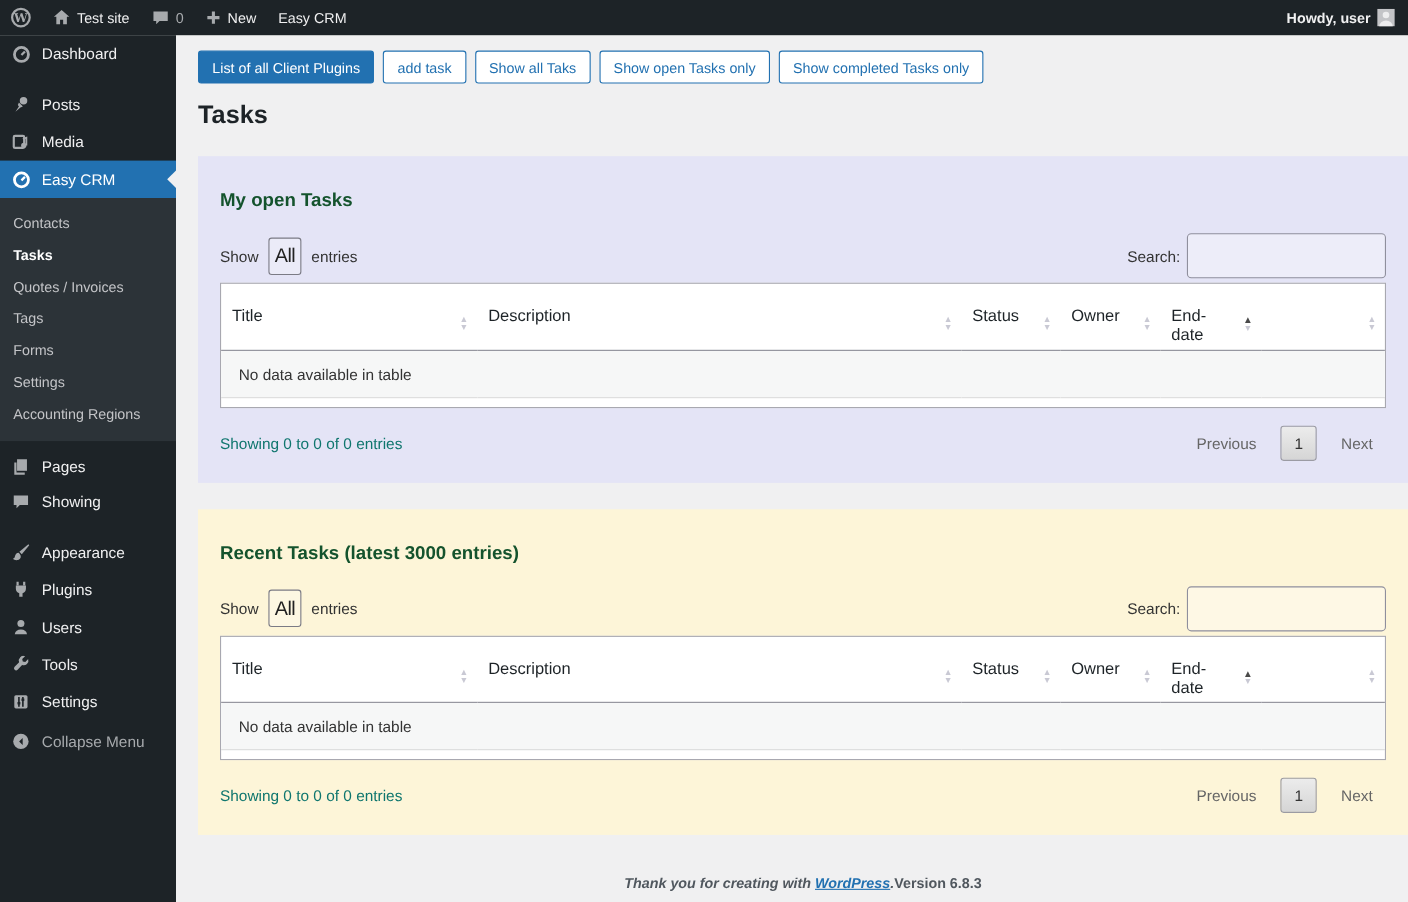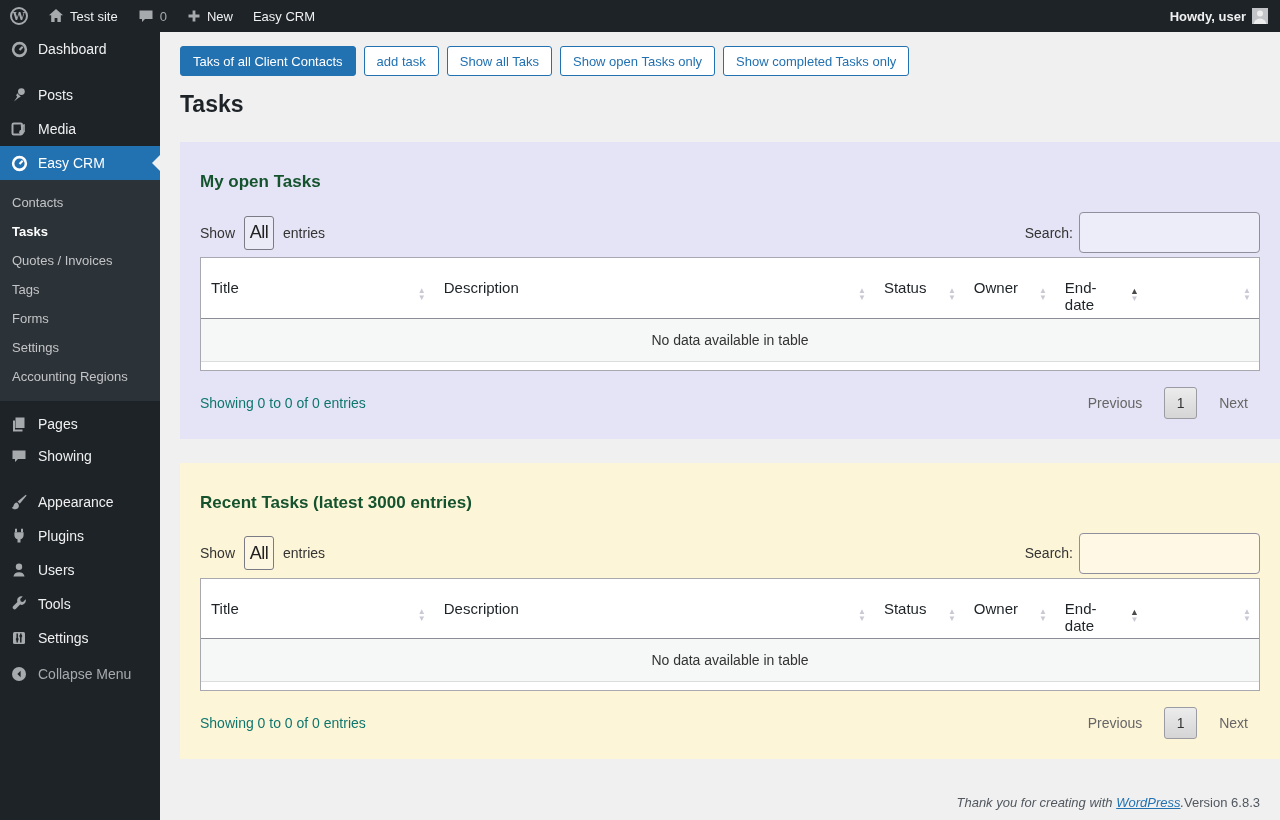--- a/index.html
+++ b/index.html
@@ -81,34 +81,34 @@
     text-align:left; font-size:15px; font-weight:normal; color:#1d2327;
     height:60px; vertical-align:top; padding:21px 26px 0 10px; position:relative;
     border-bottom:1px solid #8c8c96; cursor:pointer;
   }
   .sort-icons {
     position:absolute; right:8px; top:29px; display:flex; flex-direction:column;
     align-items:center; font-size:8px; line-height:7px; color:#c9c9d4;
   }
   .sort-icons .asc-active { color:#4a4a4a; font-size:9px; line-height:8px; }
   .dt-empty-cell {
-    text-align:center; font-size:14px; color:#333; background:#f6f7f7;
-    padding:13px 2px; border-bottom:1px solid #dcdcdc;
+    font-size:14px; color:#333; background:#f6f7f7;
+    padding:13px 16px; border-bottom:1px solid #dcdcdc;
   }
   .dt-footer { display:flex; justify-content:space-between; align-items:center; margin-top:16px; font-size:14px; }
   .dt-info { color:#0f766e; }
   .dt-paginate { display:flex; align-items:center; color:#666; }
   .paginate-btn { padding:6px 12px; color:#666; cursor:pointer; }
   .page-current {
     min-width:33px; height:32px; display:flex; align-items:center; justify-content:center;
     border:1px solid #9b9ba3; border-radius:3px;
     background:linear-gradient(#ececec,#d5d5d5); color:#333; margin:0 10px; cursor:pointer;
   }
   
-  .page-footer { display:flex; justify-content:flex-end; align-items:center; margin-top:36px; padding-right:20px; font-size:13px; color:#50575e; }
+  .page-footer { display:flex; justify-content:center; align-items:center; margin-top:36px; font-size:13px; color:#50575e;font-weight:bold; }
   .thanks { font-style:italic; }
   .wp-link { color:#2271b1; text-decoration:underline; cursor:pointer; font-style:italic; }
   .version { color:#50575e; }
 </style>
 </head>
 <body>
 
 <div class="admin-bar">
   <div class="ab-item">
     <span class="wp-logo-ring">
@@ -273,21 +273,21 @@
           <path d="M9.6 4.8 L6.4 8 l3.2 3.2 z" fill="#1d2327"></path>
         </svg>
     </span>
     <span>Collapse Menu</span>
   </div>
 </div>
 
 <div class="content">
 
   <div class="toolbar">
-    <div class="btn primary">Taks of all Client Contacts</div>
+    <div class="btn primary">List of all Client Plugins</div>
     <div class="btn">add task</div>
     <div class="btn">Show all Taks</div>
     <div class="btn">Show open Tasks only</div>
     <div class="btn">Show completed Tasks only</div>
   </div>
 
   <h1 class="page-title">Tasks</h1>
 
   <section class="panel panel-open">
     <h2 class="panel-title">My open Tasks</h2>

